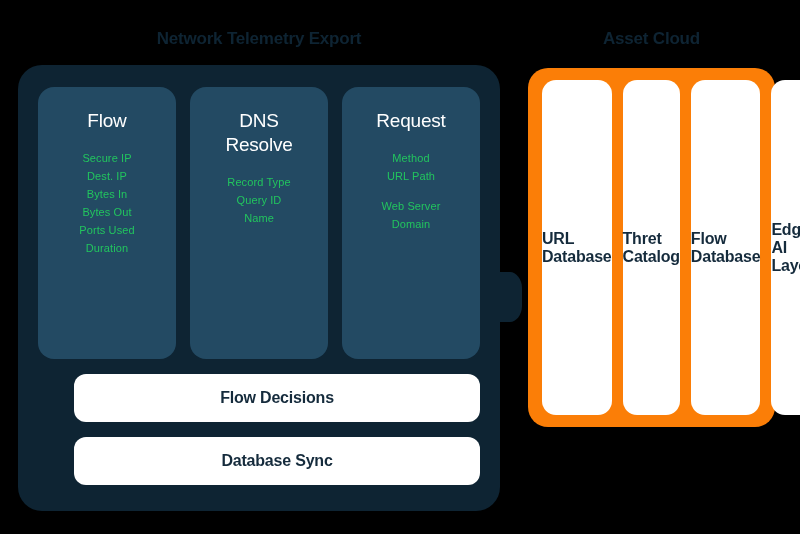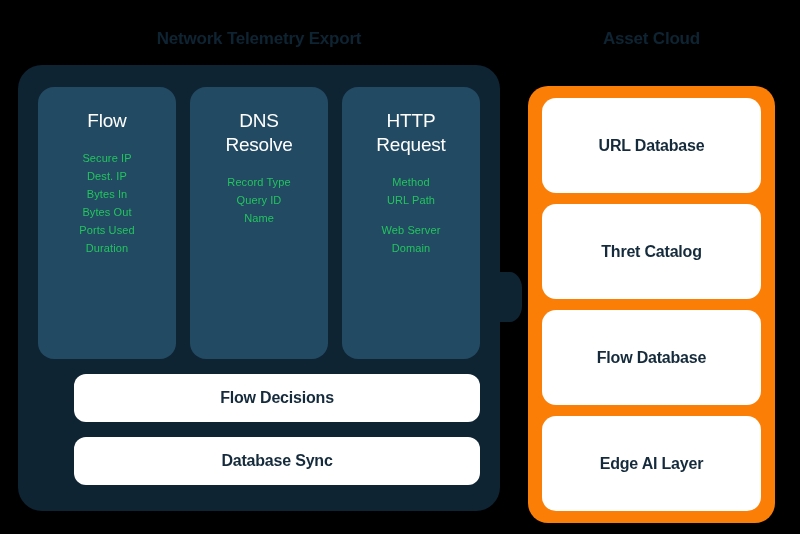--- a/index.html
+++ b/index.html
@@ -108,28 +108,27 @@
     height: 50px;
     pointer-events: none;
   }
 
   
   #assetcloud-panel {
     position: absolute;
     left: 528px;
     top: 68px;
     width: 247px;
-    height: 437px;
+    height: 359px;
     background: #FB7E07;
     border-radius: 20px;
     padding: 12px 14px;
     display: flex;
-    flex-direction: column;
+    flex-direction: row;
     gap: 11px;
-    margin-top: 18px;
   }
 
   .asset-card {
     flex: 1 1 0;
     background: #FFFFFF;
     border-radius: 14px;
     display: flex;
     align-items: center;
     justify-content: center;
     font-size: 16px;
@@ -168,21 +167,20 @@
         </div>
         <ul class="card-fields">
           <li>Record Type</li>
           <li>Query ID</li>
           <li>Name</li>
         </ul>
       </div>
 
       <div class="telemetry-card">
         <div class="card-title">
-          <div>HTTP</div>
           <div>Request</div>
         </div>
         <ul class="card-fields">
           <li>Method</li>
           <li>URL Path</li>
           <li class="gap">Web Server</li>
           <li>Domain</li>
         </ul>
       </div>
 

